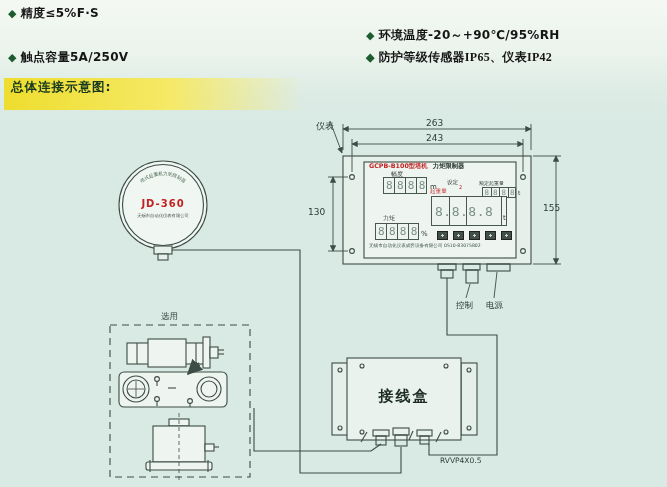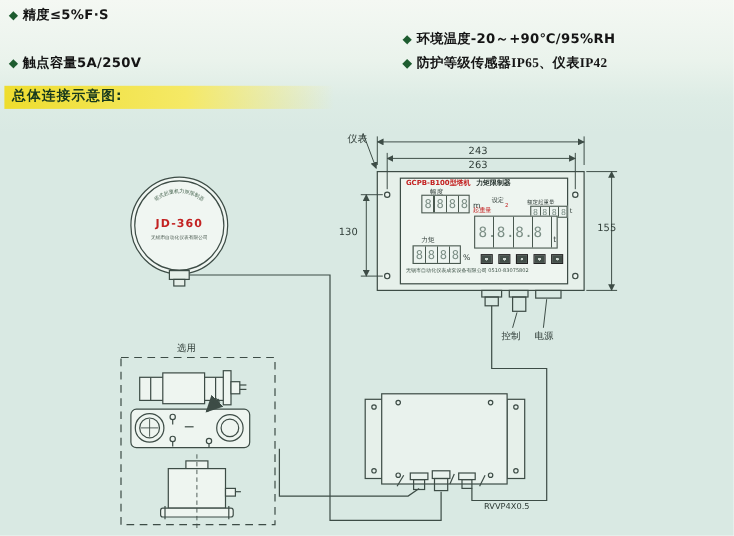--- a/index.html
+++ b/index.html
@@ -5,21 +5,21 @@
   html,body{margin:0;padding:0;}
   .page{
     position:relative;width:667px;height:487px;overflow:hidden;
     background:linear-gradient(180deg,#f4f8f3 0px,#eaf3ec 55px,#ddecE5 90px,#d9e9e3 120px,#d9e9e3 100%);
     font-family:"DejaVu Sans","Liberation Sans",sans-serif;color:#1c1c1c;
   }
   .abs{position:absolute;left:0;top:0;}
   .spec-item{position:absolute;font-size:12px;font-weight:600;white-space:nowrap;letter-spacing:.3px;color:#151515;}
   .spec-item .diamond{color:#1d5c2f;font-size:11px;margin-right:4px;}
   .heading{
-    position:absolute;left:4px;top:78px;width:300px;height:21px;line-height:18px;
+    position:absolute;left:4px;top:78px;width:300px;height:32px;line-height:18px;
     padding-left:7px;box-sizing:border-box;font-size:12.5px;font-weight:bold;color:#17391d;
     background:linear-gradient(90deg,#eedd2e 0%,#f5e966 55%,rgba(245,233,102,0) 100%);
     letter-spacing:1px;white-space:nowrap;
   }
   .lbl{position:absolute;color:#2e3b36;white-space:nowrap;}
   .seg{
     position:absolute;box-sizing:border-box;border:1px solid #49584f;
     font-family:"DejaVu Sans Mono","Liberation Mono",monospace;color:#7c8f86;
     display:flex;align-items:center;overflow:hidden;
   }
@@ -184,27 +184,28 @@
         <line x1="179" y1="413" x2="179" y2="481" stroke-dasharray="4 3" stroke-width="0.8"></line>
       </g>
     </g>
 
     <text font-size="4.6" fill="#3f5e48">
       <textPath href="#arcp" startOffset="50%" text-anchor="middle">塔式起重机力矩限制器</textPath>
     </text>
   </svg>
 
   <div class="lbl" style="left:316px;top:110px;font-size:9px;margin-top:10px;">仪表</div>
-  <div class="lbl" style="left:426px;top:118px;font-size:9px;margin-top:28px;">263</div>
+  <div class="lbl" style="left:426px;top:118px;font-size:9px;">263</div>
   <div class="lbl" style="left:426px;top:133px;font-size:9px;">243</div>
   <div class="lbl" style="left:308px;top:207px;font-size:9px;">130</div>
   <div class="lbl" style="left:543px;top:203px;font-size:9px;">155</div>
   <div class="lbl" style="left:456px;top:300px;font-size:8.5px;">控制</div>
   <div class="lbl" style="left:486px;top:300px;font-size:8.5px;">电源</div>
   <div class="lbl" style="left:161px;top:311px;font-size:8.5px;">选用</div>
+  <div class="lbl" style="left:347px;top:387px;width:114px;text-align:center;font-size:15px;font-weight:bold;letter-spacing:2px;color:#1d2a25;">接线盒</div>
   <div class="lbl" style="left:440px;top:456px;font-size:7.5px;">RVVP4X0.5</div>
 
   <div class="lbl red" style="left:133px;top:198px;width:60px;text-align:center;font-size:10px;font-weight:bold;letter-spacing:1px;">JD-360</div>
   <div class="lbl" style="left:126px;top:213px;width:74px;text-align:center;font-size:4.3px;color:#4a5a50;">无锡市自动化仪表有限公司</div>
 
   <div class="lbl" style="left:369px;top:162px;font-size:6.3px;font-weight:bold;">
     <span class="red">GCPB-B100型塔机</span>
     <span style="margin-left:3px;color:#1d2a25;">力矩限制器</span>
   </div>
 

